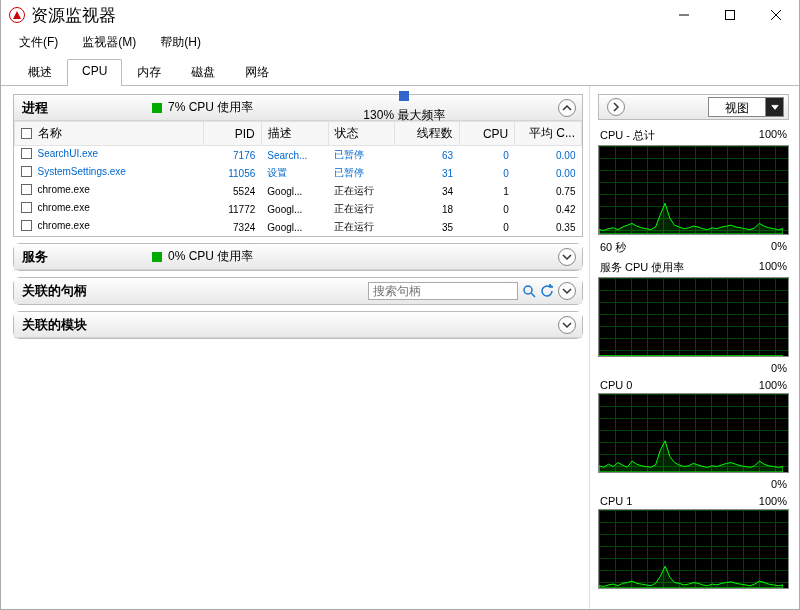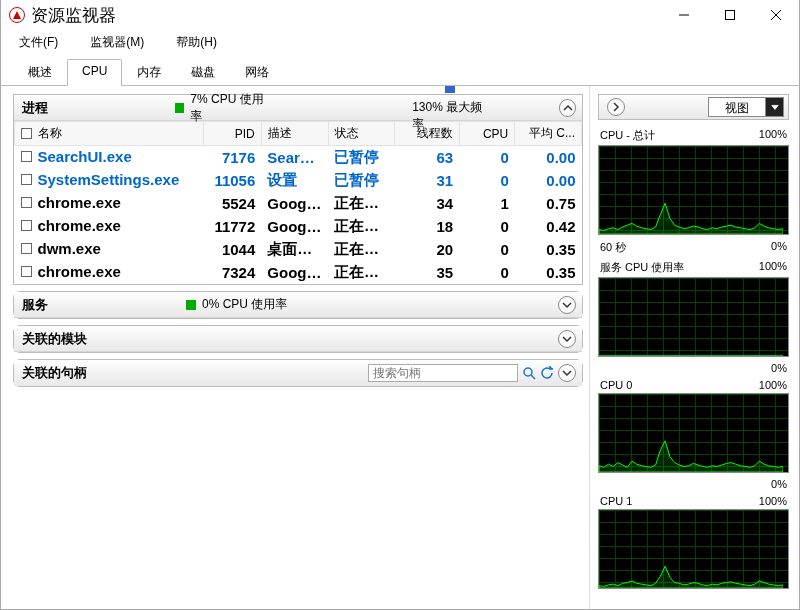--- a/index.html
+++ b/index.html
@@ -18,52 +18,52 @@
   }
   
   .titlebar { display: flex; align-items: center; height: 30px; padding-left: 8px; }
   .titlebar .app-icon { width: 16px; height: 16px; border: 1px solid #c00; border-radius: 50%; margin-right: 6px; position: relative; }
   .titlebar .app-icon::before { content:""; position:absolute; left:3px; top:3px; width:8px; height:8px; background:#c00; clip-path: polygon(50% 0, 0 100%, 100% 100%);}
   .titlebar .title { flex: 1; font-size: 17px; }
   .winbtns { display:flex; }
   .winbtn { width: 46px; height: 30px; display:flex; align-items:center; justify-content:center; }
   .winbtn svg { width:10px; height:10px; stroke:#000; stroke-width:1; fill:none; }
   
-  .menubar { display:flex; gap:20px; padding: 2px 8px 4px 12px; }
+  .menubar { display:flex; gap:12px; padding: 2px 8px 4px 12px; }
   .menubar span { padding: 2px 6px; }
   
   .tabs { display:flex; border-bottom:1px solid #bbb; padding-left:12px; gap:0; margin-top:2px;}
   .tab { padding: 4px 14px 5px 14px; border:1px solid transparent; border-bottom:none; margin-bottom:-1px; cursor:default;}
   .tab.active { border-color:#bbb; background:#fff; border-top:1px solid #bbb; border-radius:2px 2px 0 0;}
   
   .content { display:flex; height: calc(610px - 30px - 22px - 27px); }
   .left { flex:1; padding:8px 6px 0 12px; overflow:hidden; display:flex; flex-direction:column; gap:6px;}
   .right { width:210px; border-left:1px solid #ddd; padding:8px 10px 0 8px; overflow:hidden;}
   
   .section { border:1px solid #bbb; }
   .section + .section { margin-top: 0; border-radius: 7px;}
-  .secbar { display:flex; align-items:center; background: linear-gradient(#fefefe,#e8e8e8); height:26px; padding:0 6px 0 8px; border-bottom:1px solid #d4d4d4; font-size:13px; font-weight:bold;gap:34px;}
+  .secbar { display:flex; align-items:center; background: linear-gradient(#fefefe,#e8e8e8); height:26px; padding:0 6px 0 8px; border-bottom:1px solid #d4d4d4; font-size:13px; font-weight:bold;}
   .secbar .sectitle { width:130px; font-weight:bold;}
   .secbar .stat { display:flex; align-items:center; gap:6px; font-weight:normal; font-size:12px;}
   .stat .sq { width:10px; height:10px; background:#0a0; display:inline-block;}
   .stat .sq.blue { background:#36c;}
   .secbar .stat2 { margin-left: 110px; flex-direction: column; }
   .secbar .spacer { flex:1;}
   .roundbtn { width:18px; height:18px; border:1px solid #888; border-radius:50%; background:#fdfdfd; display:flex; align-items:center; justify-content:center; margin-left:4px;}
   .roundbtn svg { width:10px; height:10px; stroke:#333; fill:none; stroke-width:1.5;}
   .refreshicon { width:14px; height:14px; margin-left:4px; color:#1976d2;}
   .handle-bar { display:flex; align-items:center; background: linear-gradient(#fefefe,#e8e8e8); height:26px; padding:0 6px 0 8px; font-size:13px; font-weight:bold;}
   .handle-bar .htitle { flex:0 0 auto; }
   .handle-bar .gap { flex:1;}
   .handle-bar input { width:150px; height:18px; font-size:12px; padding:0 4px; color:#888; border:1px solid #aaa;}
   
   .ptable { width:100%; border-collapse:collapse; table-layout:fixed;}
   .ptable th { background:#f7f7f7; border:1px solid #e3e3e3; padding:3px 6px; text-align:left; font-weight:normal; font-size:12px; white-space:nowrap; overflow:hidden;}
   .ptable th.r, .ptable td.r { text-align:right;}
-  .ptable td { padding:2px 6px; border-bottom:0; font-size:15px; white-space:nowrap; overflow:hidden; text-overflow:ellipsis;font-weight:bold;}
+  .ptable td { padding:2px 6px; border-bottom:0; font-size:10px; white-space:nowrap; overflow:hidden; text-overflow:ellipsis;}
   .ptable td.name { display:flex; align-items:center; gap:6px;}
   .chk { width:11px; height:11px; border:1px solid #666; background:#fff; flex-shrink:0;}
   .blue-row td { color:#0066cc;}
   .proc-container { max-height: 170px; overflow:hidden;}
   
   .right-top { display:flex; align-items:center; height:26px; background: linear-gradient(#fefefe,#e8e8e8); border:1px solid #bbb; padding:0 4px; gap:6px; margin-bottom:6px;font-family:Liberation Serif, serif;}
   .right-top .spacer { flex:1;}
   .viewbtn { display:flex; align-items:stretch; border:1px solid #888; height:20px; background:#fff;}
   .viewbtn .lbl { padding:2px 16px 0 16px; font-size:12px;}
   .viewbtn .dd { width:18px; border-left:1px solid #888; background:#222; display:flex; align-items:center; justify-content:center;}
@@ -218,32 +218,20 @@
                 <td class="r">11772</td>
                 <td>Googl...</td>
                 <td>正在运行</td>
                 <td class="r">18</td>
                 <td class="r">0</td>
                 <td class="r">0.42</td>
               </tr>
               <tr>
                 <td class="name">
                   <span class="chk"></span>
-                  <span>dwm.exe</span>
-                </td>
-                <td class="r">1044</td>
-                <td>桌面窗...</td>
-                <td>正在运行</td>
-                <td class="r">20</td>
-                <td class="r">0</td>
-                <td class="r">0.35</td>
-              </tr>
-              <tr>
-                <td class="name">
-                  <span class="chk"></span>
                   <span>chrome.exe</span>
                 </td>
                 <td class="r">7324</td>
                 <td>Googl...</td>
                 <td>正在运行</td>
                 <td class="r">35</td>
                 <td class="r">0</td>
                 <td class="r">0.35</td>
               </tr>
             </tbody>
@@ -251,32 +239,20 @@
       </div>
     </div>
 
     <div class="section">
       <div class="secbar">
         <span class="sectitle">服务</span>
         <span class="stat">
             <span class="sq"></span>
             <span>0% CPU 使用率</span>
           </span>
-        <span class="spacer"></span>
-        <span class="roundbtn">
-            <svg viewBox="0 0 10 10">
-              <polyline points="1,3 5,7 9,3"></polyline>
-            </svg>
-          </span>
-      </div>
-    </div>
-
-    <div class="section">
-      <div class="secbar">
-        <span class="sectitle" style="width:auto">关联的模块</span>
         <span class="spacer"></span>
         <span class="roundbtn">
             <svg viewBox="0 0 10 10">
               <polyline points="1,3 5,7 9,3"></polyline>
             </svg>
           </span>
       </div>
     </div>
 
     <div class="section">
@@ -293,20 +269,32 @@
               <polyline points="10,0 10,3 13,3" fill="#1976d2"></polyline>
             </svg></span>
         <span class="roundbtn">
             <svg viewBox="0 0 10 10">
               <polyline points="1,3 5,7 9,3"></polyline>
             </svg>
           </span>
       </div>
     </div>
 
+    <div class="section">
+      <div class="secbar">
+        <span class="sectitle" style="width:auto">关联的模块</span>
+        <span class="spacer"></span>
+        <span class="roundbtn">
+            <svg viewBox="0 0 10 10">
+              <polyline points="1,3 5,7 9,3"></polyline>
+            </svg>
+          </span>
+      </div>
+    </div>
+
   </div>
 
   <div class="right">
     <div class="right-top">
       <span class="roundbtn">
           <svg viewBox="0 0 10 10">
             <polyline points="3,1 7,5 3,9"></polyline>
           </svg>
         </span>
       <span class="spacer"></span>

